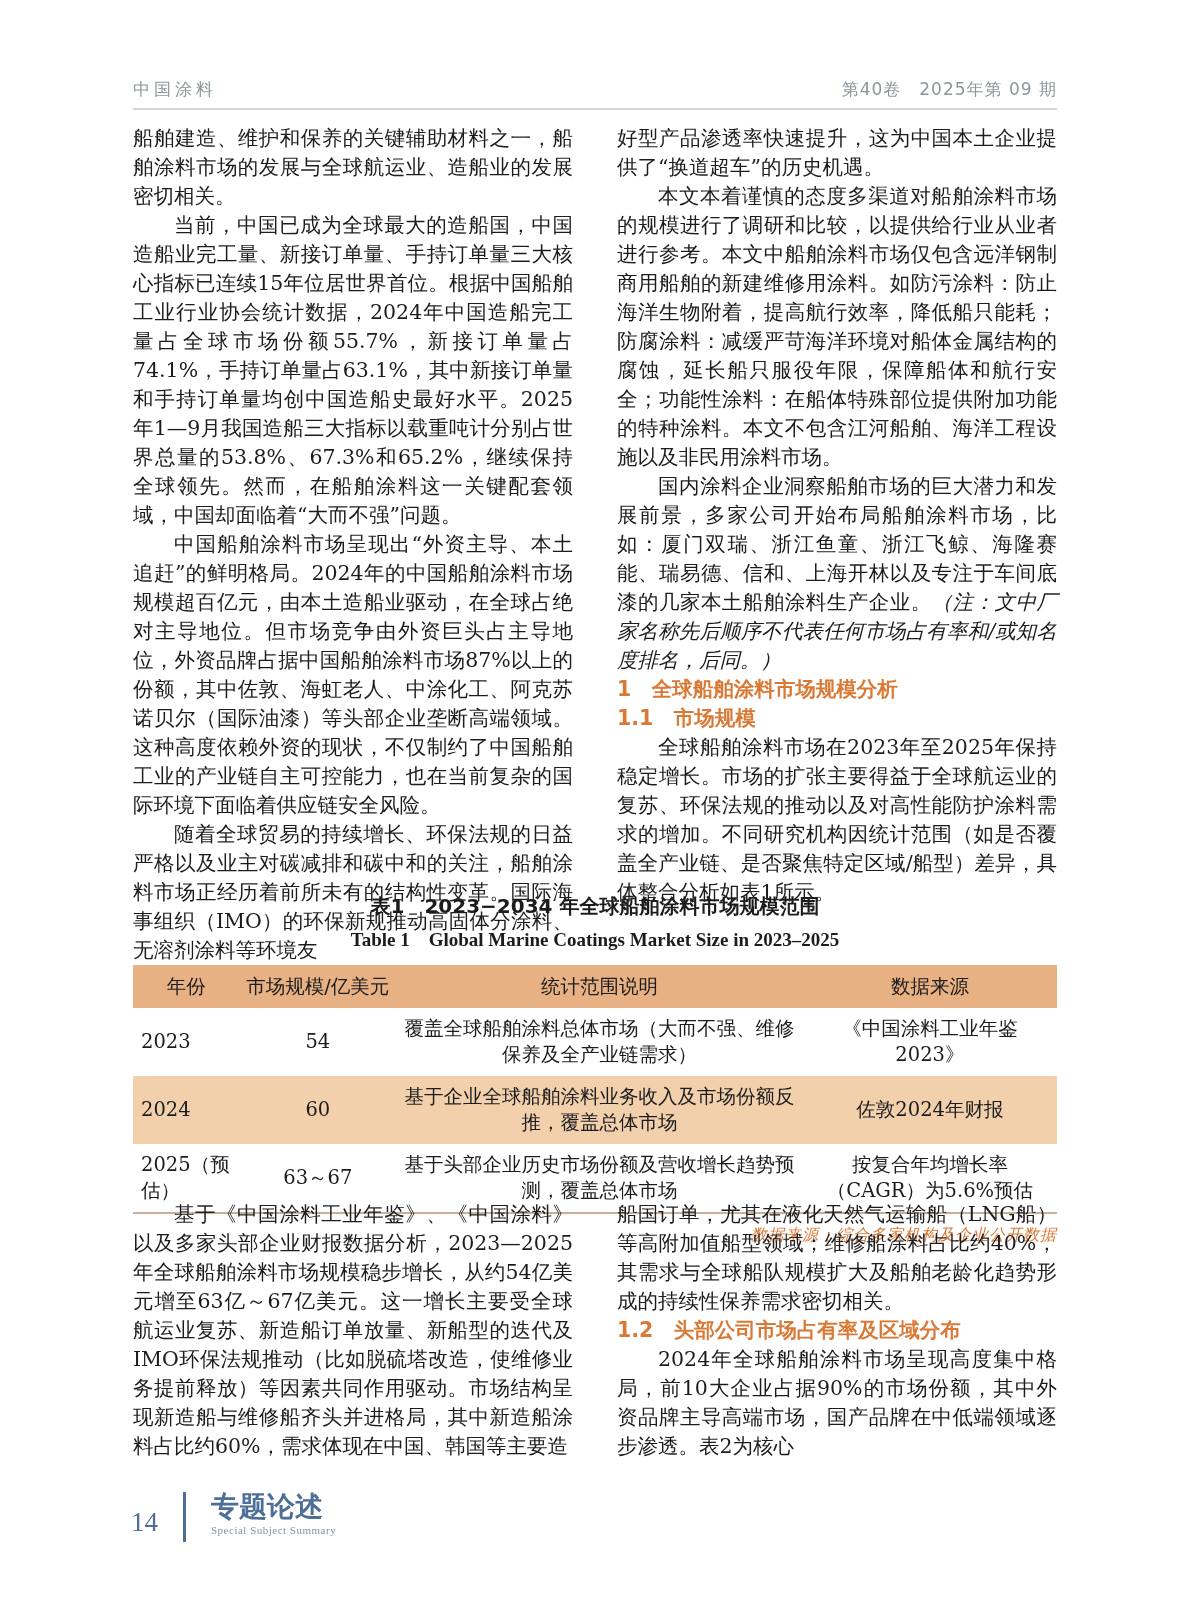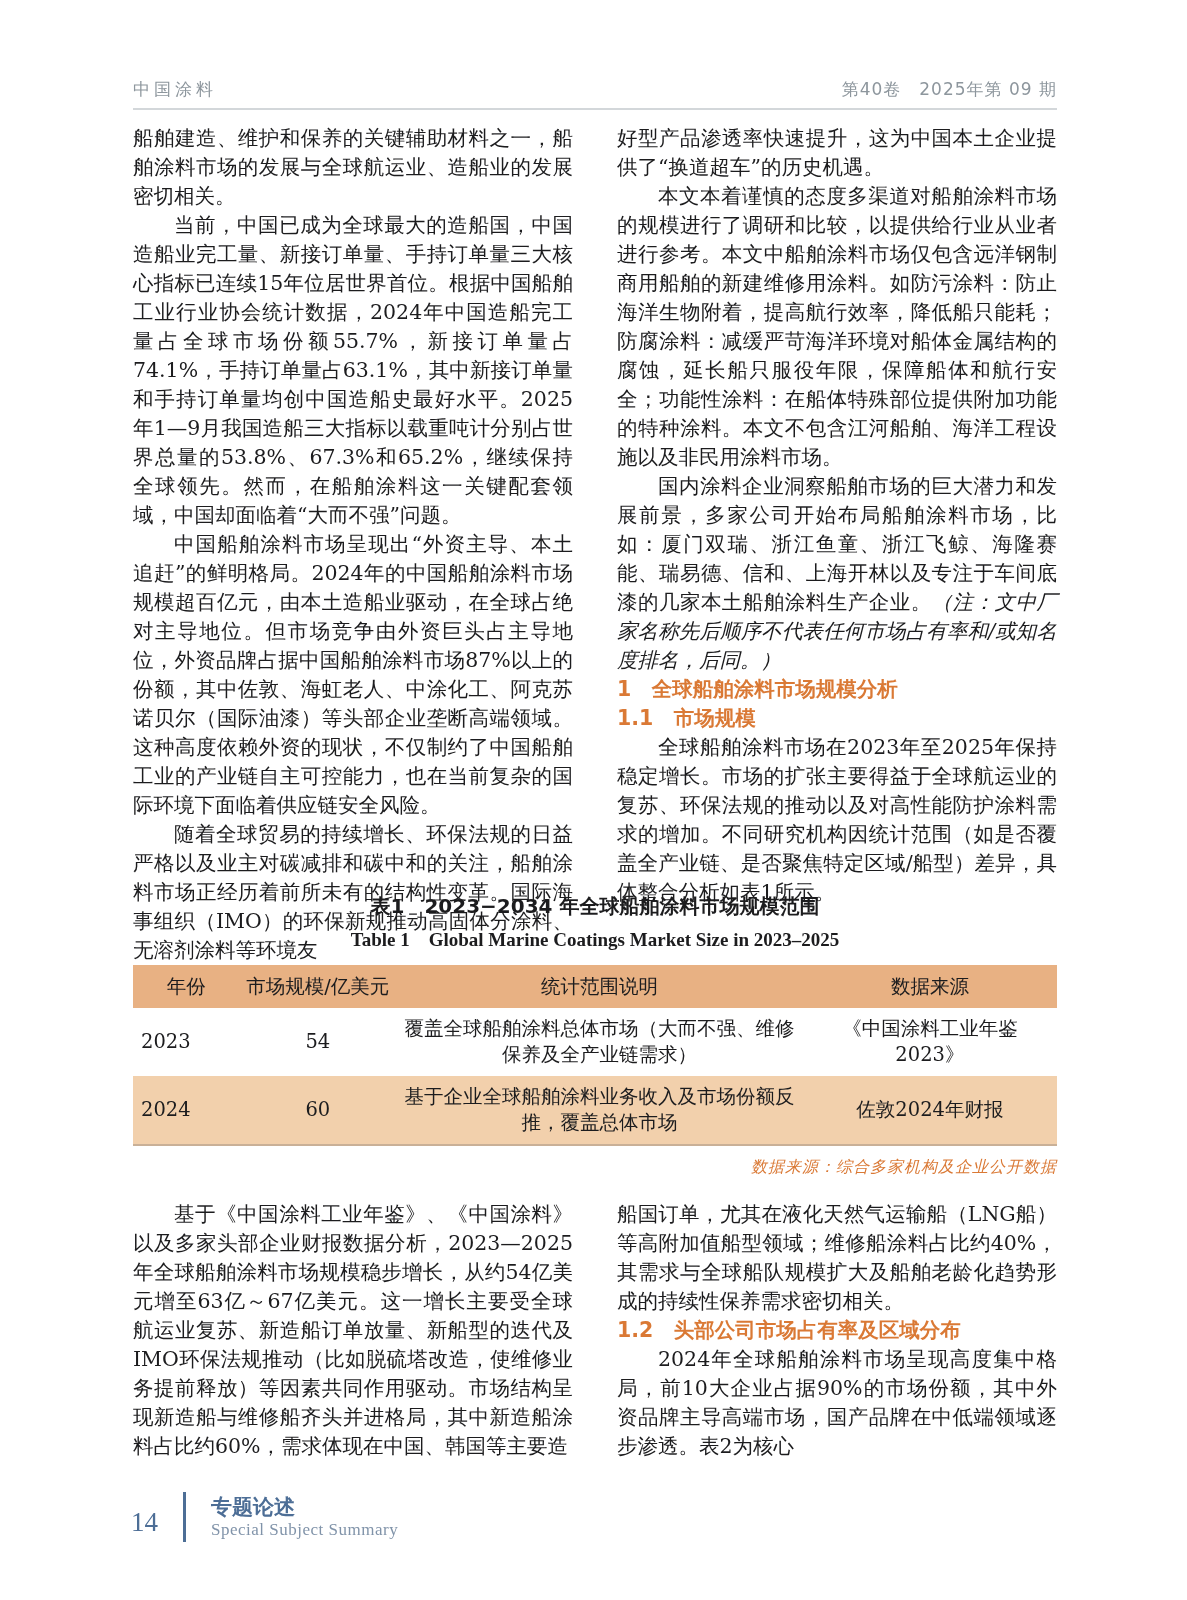--- a/index.html
+++ b/index.html
@@ -80,25 +80,25 @@
   .page-footer{
     position:absolute;left:131px;top:1492px;display:flex;align-items:center;gap:25px;
   }
   .page-number{
     font-size:27px;color:var(--footer-blue);align-self:flex-end;
     margin-bottom:4px;font-family:"Liberation Serif","DejaVu Serif",serif;
   }
   .footer-bar{width:3px;height:50px;background:var(--footer-blue);}
   .footer-text .section-cn{
     font-family:"DejaVu Sans","Liberation Sans",sans-serif;font-weight:bold;
-    font-size:21px;color:var(--footer-blue);line-height:26px;
+    font-size:28px;color:var(--footer-blue);line-height:26px;
   }
   .footer-text .section-en{
     font-family:"Liberation Serif","DejaVu Serif",serif;
-    font-size:17px;color:var(--footer-blue-light);line-height:20px;letter-spacing:0.5px;
+    font-size:11px;color:var(--footer-blue-light);line-height:20px;letter-spacing:0.5px;
   }
 </style>
 </head>
 <body>
 
 <div class="page">
 
   <header class="page-header">
     <span class="journal-name">中国涂料</span>
     <span class="issue-info">第40卷　2025年第 09 期</span>
@@ -145,20 +145,26 @@
           <td>54</td>
           <td>覆盖全球船舶涂料总体市场（大而不强、维修保养及全产业链需求）</td>
           <td>《中国涂料工业年鉴2023》</td>
         </tr>
         <tr class="stripe">
           <td class="year-cell">2024</td>
           <td>60</td>
           <td>基于企业全球船舶涂料业务收入及市场份额反推，覆盖总体市场</td>
           <td>佐敦2024年财报</td>
         </tr>
+        <tr>
+          <td class="year-cell">2025（预估）</td>
+          <td>63～67</td>
+          <td>基于头部企业历史市场份额及营收增长趋势预测，覆盖总体市场</td>
+          <td>按复合年均增长率（CAGR）为5.6%预估</td>
+        </tr>
       </tbody>
     </table>
     <div class="tbl-note">数据来源：综合多家机构及企业公开数据</div>
   </section>
 
   <section class="two-col bottom">
     <div class="col">
       <p class="indent">基于《中国涂料工业年鉴》、《中国涂料》以及多家头部企业财报数据分析，2023—2025年全球船舶涂料市场规模稳步增长，从约54亿美元增至63亿～67亿美元。这一增长主要受全球航运业复苏、新造船订单放量、新船型的迭代及IMO环保法规推动（比如脱硫塔改造，使维修业务提前释放）等因素共同作用驱动。市场结构呈现新造船与维修船齐头并进格局，其中新造船涂料占比约60%，需求体现在中国、韩国等主要造</p>
     </div>
     <div class="col">

